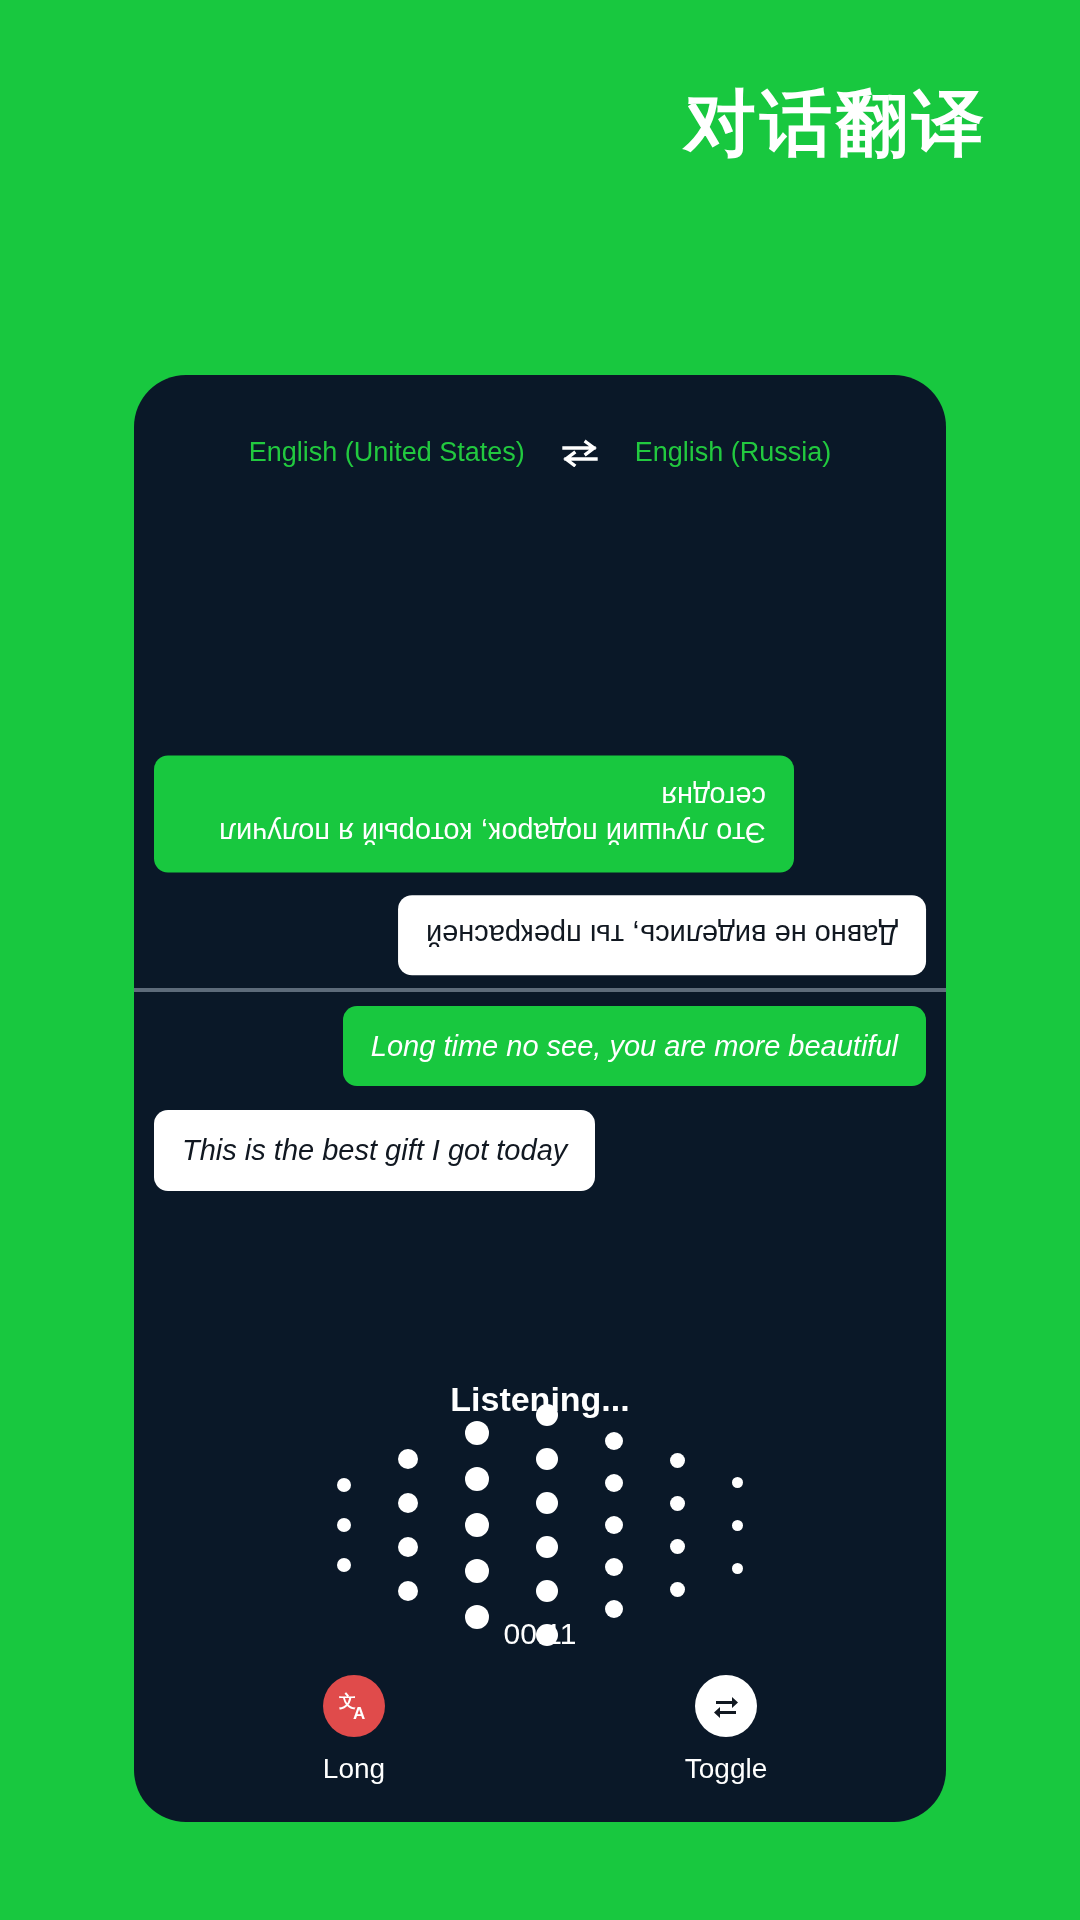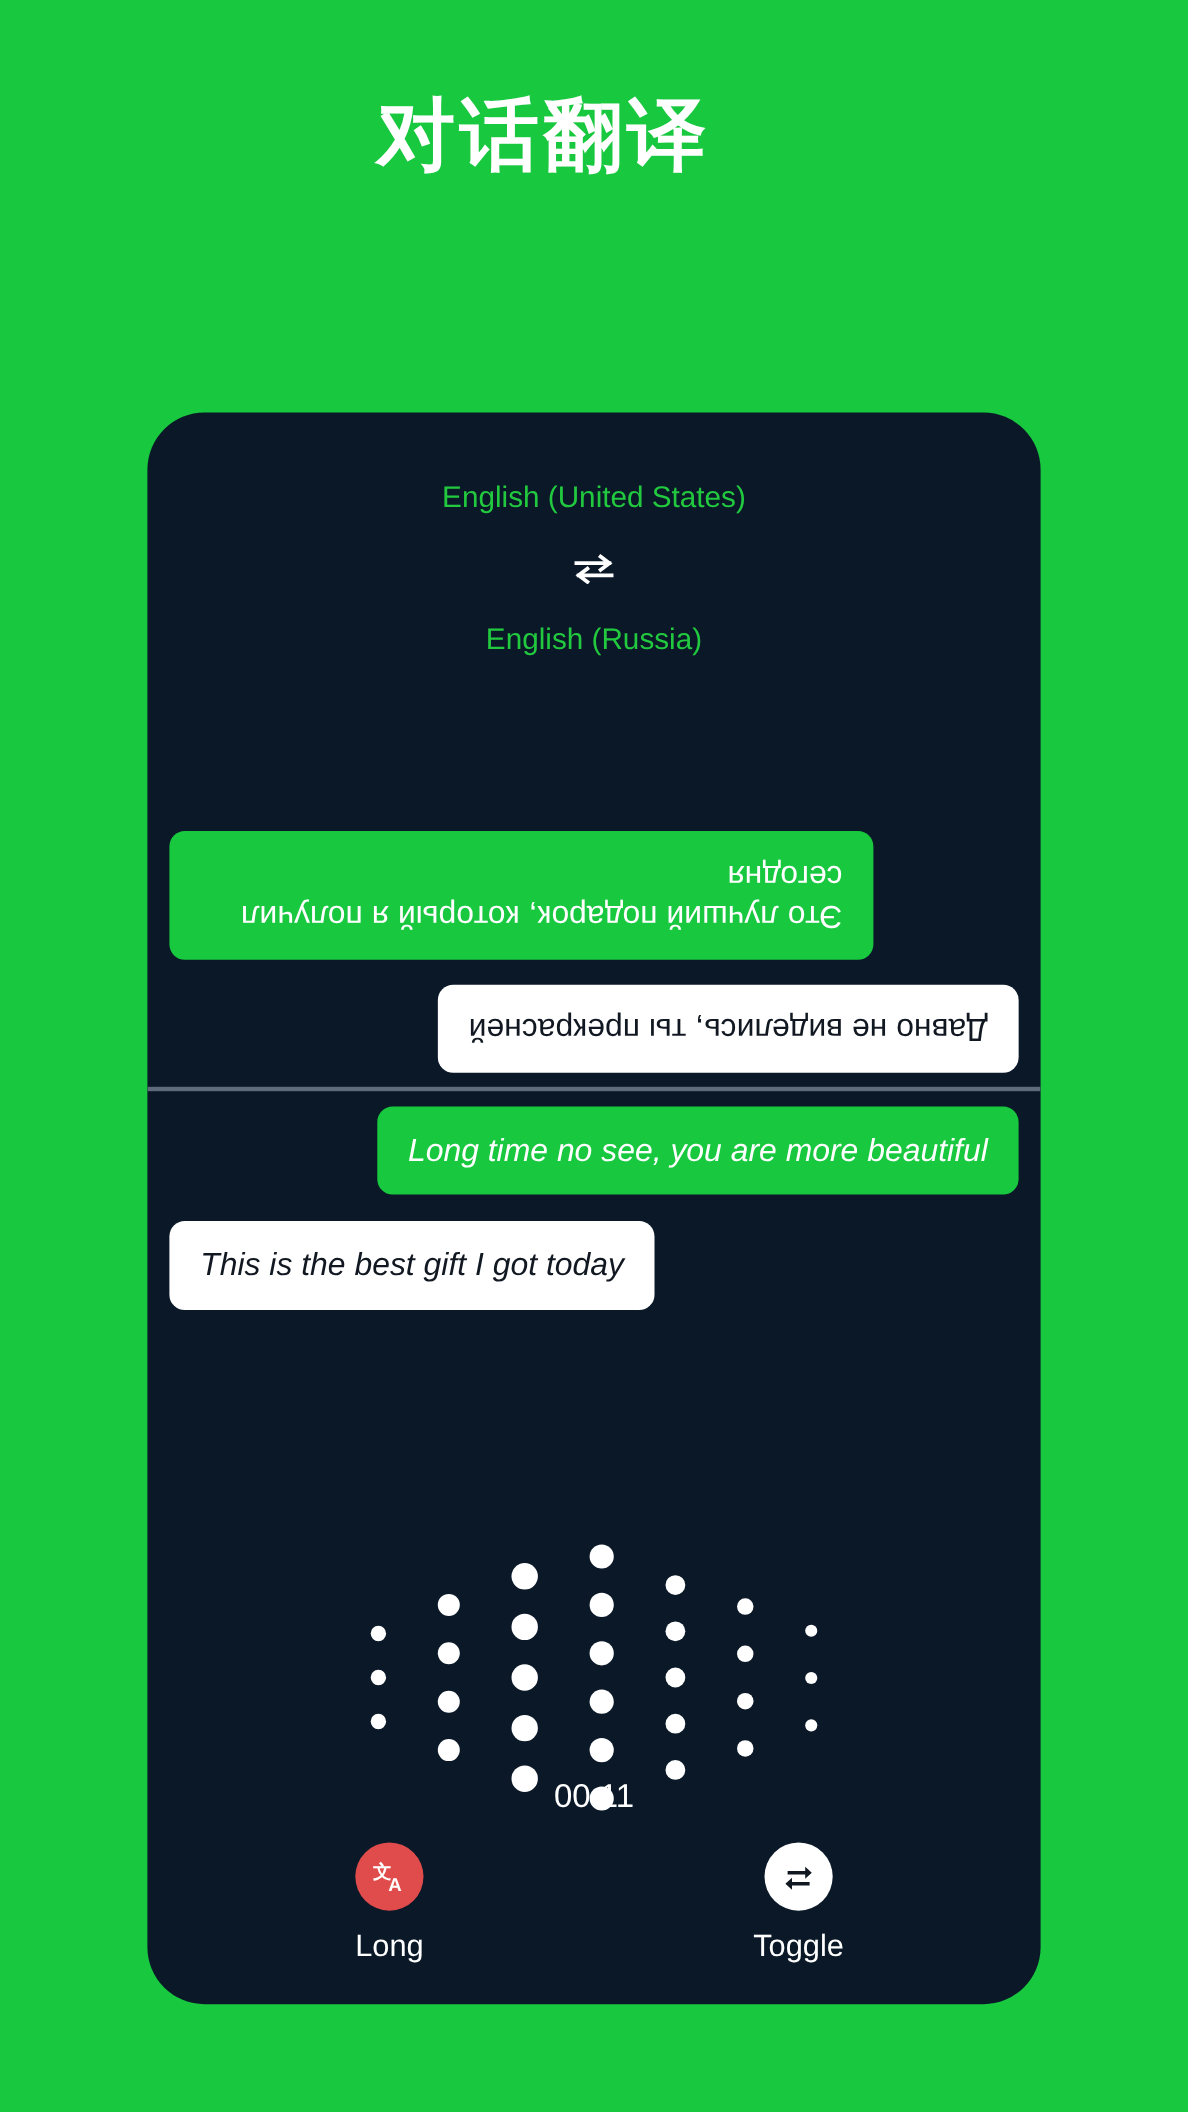--- a/index.html
+++ b/index.html
@@ -15,21 +15,21 @@
     font-family: "Liberation Sans", "DejaVu Sans", sans-serif;
     position: relative;
   }
 
   
   .page-title {
     position: absolute;
     top: 84px;
     left: 0;
     width: 988px;
-    text-align: center;
+    text-align: right;
     color: #ffffff;
     font-size: 72px;
     font-weight: bold;
     letter-spacing: 4px;
     line-height: 1.1;
   }
 
   
   .phone-card {
     position: absolute;
@@ -45,21 +45,20 @@
   
   .lang-bar {
     position: absolute;
     top: 62px;
     left: 0;
     width: 812px;
     display: flex;
     align-items: center;
     justify-content: center;
     gap: 34px;
-    flex-direction: column;
   }
   .lang-label {
     color: #22c93f;
     font-size: 27px;
     white-space: nowrap;
   }
   .swap-icon {
     width: 42px;
     height: 30px;
     display: flex;
@@ -239,20 +238,21 @@
     <div class="msg-list-bottom">
       <div class="row-right">
         <div class="bubble bubble-green">Long time no see, you are more beautiful</div>
       </div>
       <div class="row-left">
         <div class="bubble bubble-white">This is the best gift I got today</div>
       </div>
     </div>
   </div>
 
+  <div class="listening-label">Listening...</div>
 
   <div class="waveform">
       <div class="wave-col" style="gap: 26px;">
         <div class="wave-dot" style="width: 14px; height: 14px;"></div>
         <div class="wave-dot" style="width: 14px; height: 14px;"></div>
         <div class="wave-dot" style="width: 14px; height: 14px;"></div>
       </div>
       <div class="wave-col" style="gap: 24px;">
         <div class="wave-dot" style="width: 20px; height: 20px;"></div>
         <div class="wave-dot" style="width: 20px; height: 20px;"></div>

